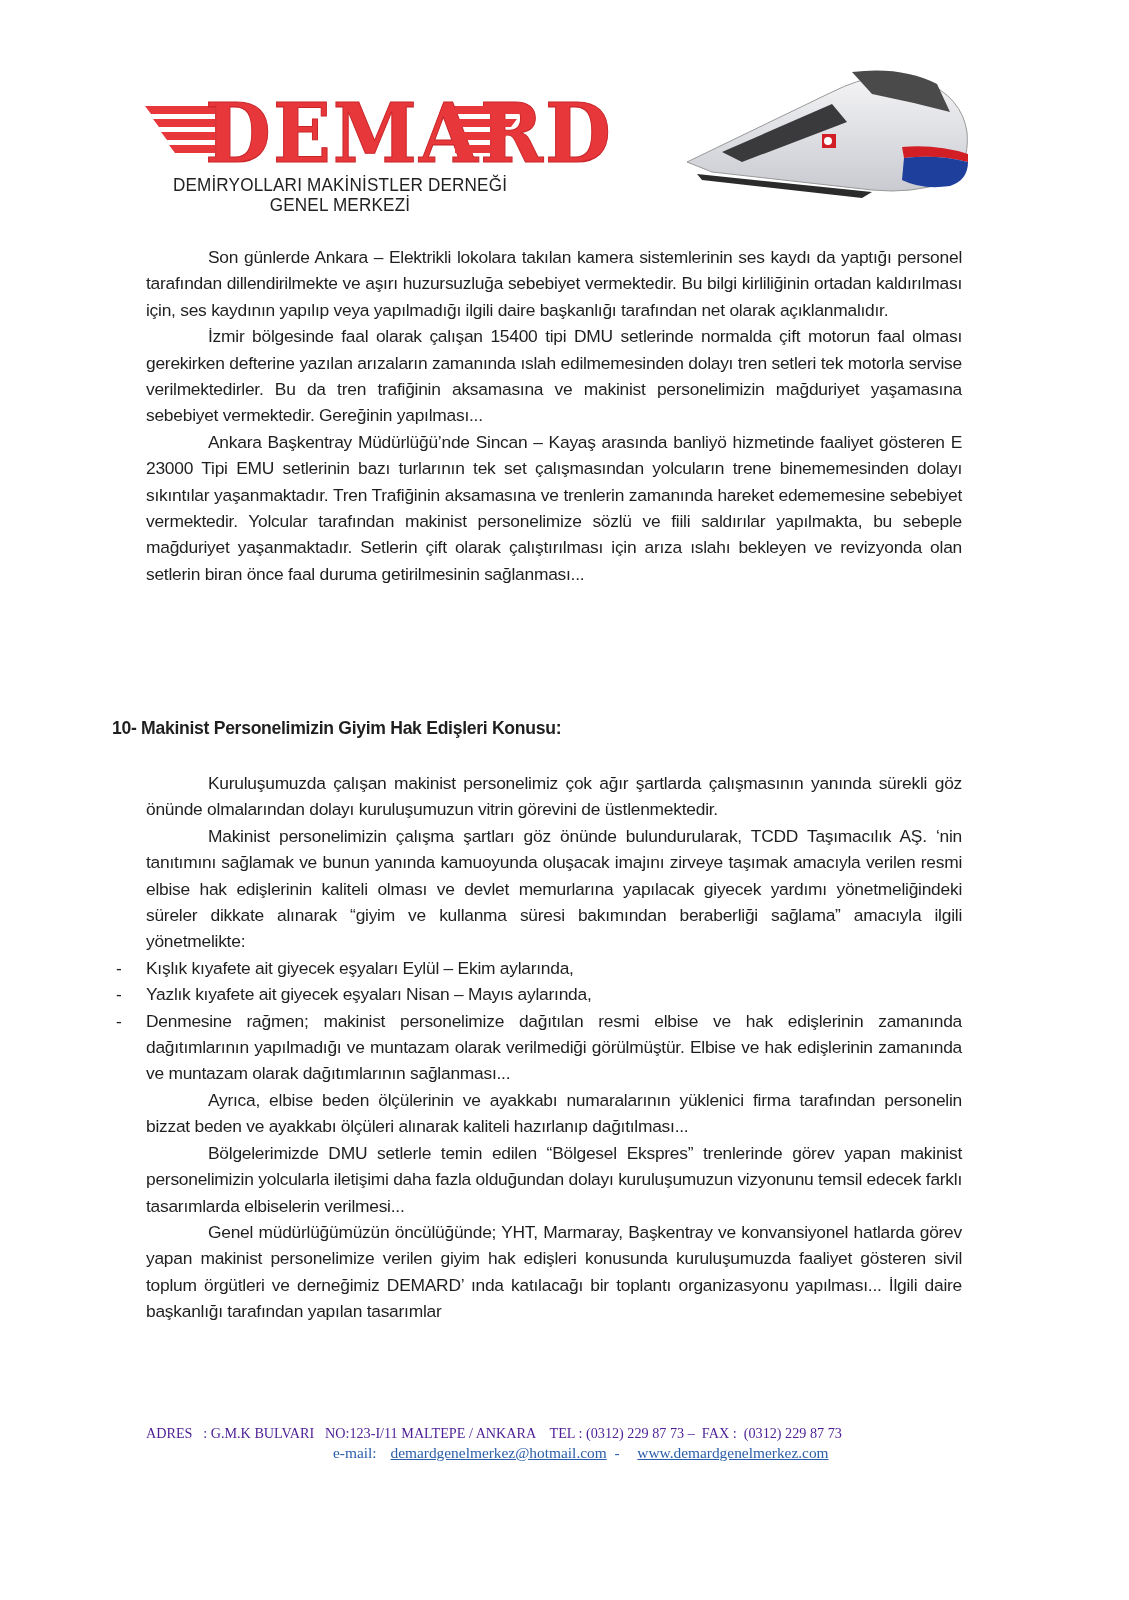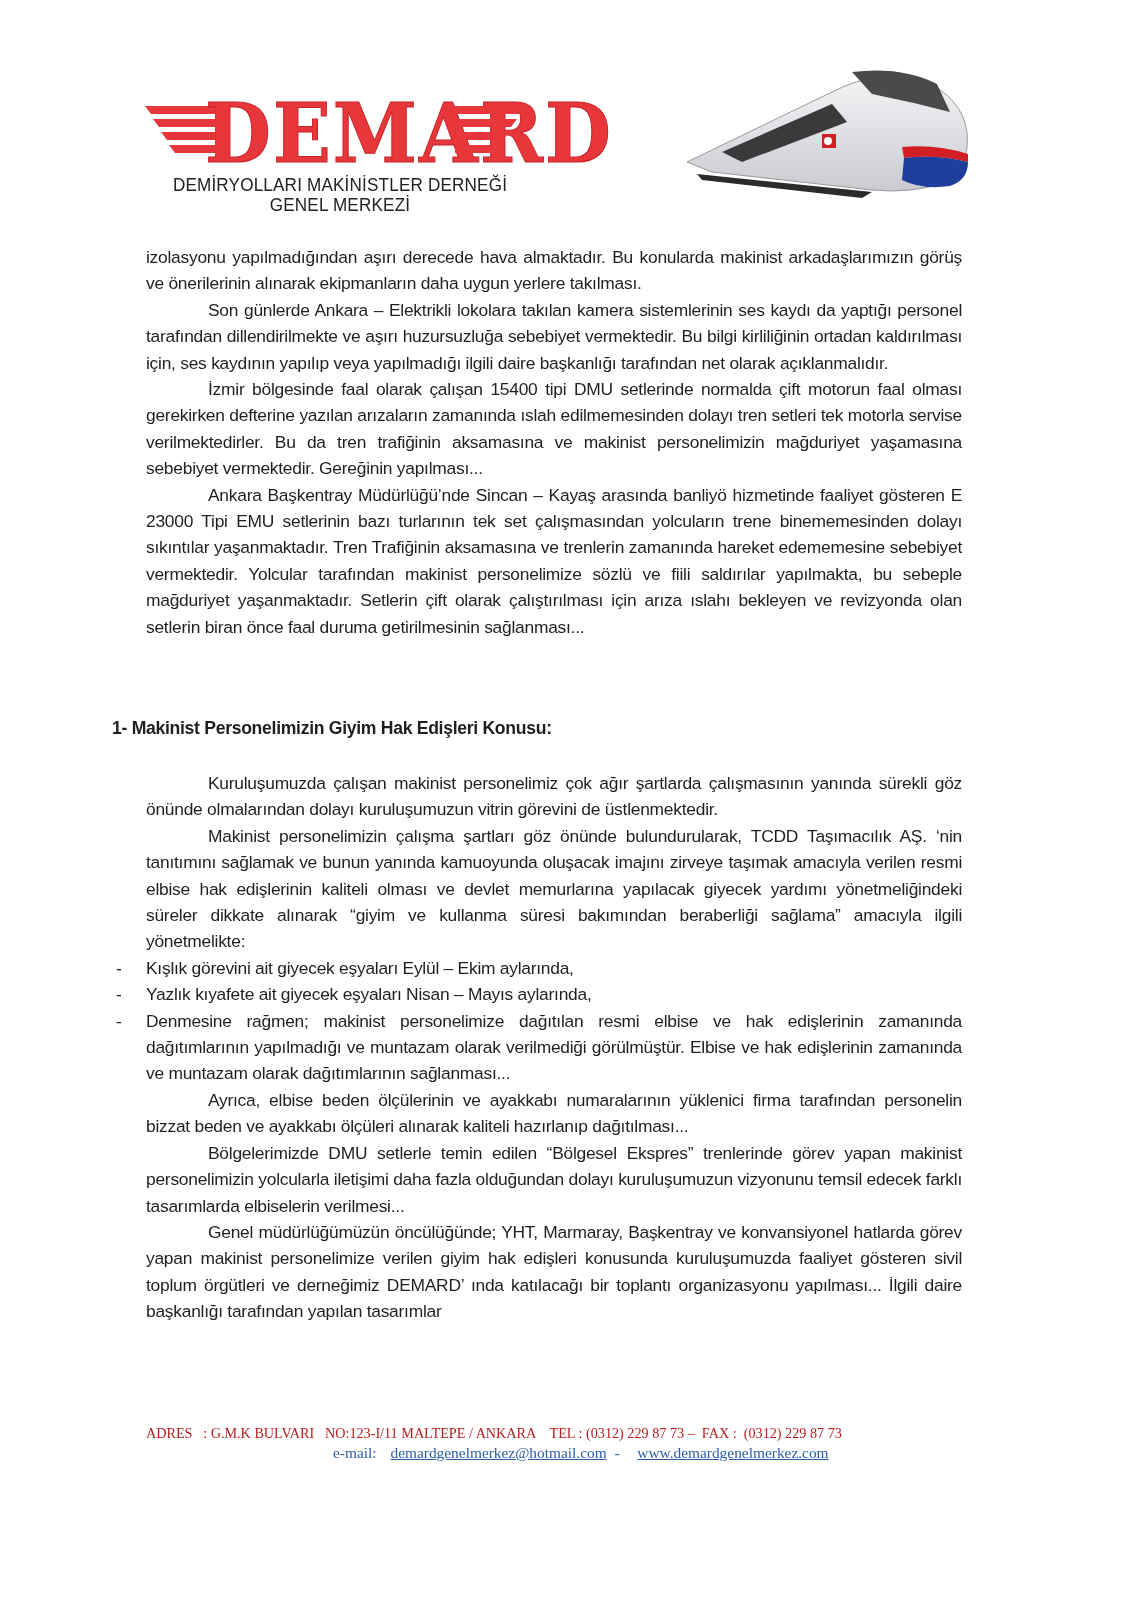--- a/index.html
+++ b/index.html
@@ -31,21 +31,21 @@
     .indent { text-indent: 62px; }
     .bold { font-weight: normal; }
     .heading { position: absolute; left: 112px; top: 718px; font-family: "Liberation Sans", sans-serif;
       font-size: 17.6px; font-weight: bold; color: #1f1f1f; letter-spacing: -0.3px; }
     .section2 { top: 770px; }
     .bullet { position: relative; }
     .bullet .dash { position: absolute; left: -30px; }
 
     
     .footer1 { position: absolute; left: 146px; top: 1425px; width: 820px;
-      font-family: "Liberation Serif", serif; font-size: 14.2px; color: #b91c1c; letter-spacing: 0px; white-space: pre; }
+      font-family: "Liberation Serif", serif; font-size: 14.2px; color: #4c1d95; letter-spacing: 0px; white-space: pre; }
     .footer2 { position: absolute; left: 333px; top: 1444px; width: 580px;
       font-family: "Liberation Serif", serif; font-size: 15.4px; color: #2a5ea8; white-space: pre; }
     .footer2 a { color: #2a5ea8; text-decoration: underline; margin-left: 10px; }
   </style>
 </head>
 <body>
 
 <div class="page">
 
   <div class="logo">
@@ -77,32 +77,31 @@
     <path d="M40,90 L150,42 L165,60 L60,100 Z" fill="#3a3a3c"></path>
     <path d="M170,10 Q220,4 255,22 L268,50 Q230,40 190,32 Z" fill="#4a4a4a"></path>
     <rect x="140" y="72" width="14" height="14" fill="#d21f26"></rect>
     <circle cx="146" cy="79" r="4" fill="#fff"></circle>
     <path d="M220,85 Q255,82 286,92 L286,100 Q255,92 222,96 Z" fill="#d21f26"></path>
     <path d="M222,96 Q255,92 286,100 Q286,118 268,124 Q240,128 220,118 Z" fill="#1f3f9c"></path>
     <path d="M15,112 L190,130 L180,136 L20,118 Z" fill="#2b2b2b"></path>
   </svg>
 
   <div class="content">
-    <p>izolasyonu yapılmadığından aşırı derecede hava almaktadır. Bu konularda makinist arkadaşlarımızın görüş ve önerilerinin alınarak ekipmanların daha uygun yerlere takılması.</p>
     <p class="indent"><span>Son günlerde Ankara – Elektrikli lokolara </span><span class="bold">takılan kamera sistemlerinin ses kaydı da yaptığı</span><span> personel tarafından dillendirilmekte ve aşırı huzursuzluğa sebebiyet vermektedir. Bu bilgi kirliliğinin ortadan kaldırılması için, ses kaydının yapılıp veya yapılmadığı ilgili daire başkanlığı tarafından net olarak açıklanmalıdır.</span></p>
     <p class="indent">İzmir bölgesinde faal olarak çalışan 15400 tipi DMU setlerinde normalda çift motorun faal olması gerekirken defterine yazılan arızaların zamanında ıslah edilmemesinden dolayı tren setleri tek motorla servise verilmektedirler. Bu da tren trafiğinin aksamasına ve makinist personelimizin mağduriyet yaşamasına sebebiyet vermektedir. Gereğinin yapılması...</p>
     <p class="indent">Ankara Başkentray Müdürlüğü’nde Sincan – Kayaş arasında banliyö hizmetinde faaliyet gösteren E 23000 Tipi EMU setlerinin bazı turlarının tek set çalışmasından yolcuların trene binememesinden dolayı sıkıntılar yaşanmaktadır. Tren Trafiğinin aksamasına ve trenlerin zamanında hareket edememesine sebebiyet vermektedir. Yolcular tarafından makinist personelimize sözlü ve fiili saldırılar yapılmakta, bu sebeple mağduriyet yaşanmaktadır. Setlerin çift olarak çalıştırılması için arıza ıslahı bekleyen ve revizyonda olan setlerin biran önce faal duruma getirilmesinin sağlanması...</p>
   </div>
 
-  <div class="heading">1- Makinist Personelimizin Giyim Hak Edişleri Konusu:</div>
+  <div class="heading">10- Makinist Personelimizin Giyim Hak Edişleri Konusu:</div>
 
   <div class="content section2">
     <p class="indent">Kuruluşumuzda çalışan makinist personelimiz çok ağır şartlarda çalışmasının yanında sürekli göz önünde olmalarından dolayı kuruluşumuzun vitrin görevini de üstlenmektedir.</p>
     <p class="indent">Makinist personelimizin çalışma şartları göz önünde bulundurularak, TCDD Taşımacılık AŞ. ‘nin tanıtımını sağlamak ve bunun yanında kamuoyunda oluşacak imajını zirveye taşımak amacıyla verilen resmi elbise hak edişlerinin kaliteli olması ve devlet memurlarına yapılacak giyecek yardımı yönetmeliğindeki süreler dikkate alınarak “giyim ve kullanma süresi bakımından beraberliği sağlama” amacıyla ilgili yönetmelikte:</p>
-    <p class="bullet"><span class="dash">-</span><span>Kışlık görevini ait giyecek eşyaları Eylül – Ekim aylarında,</span></p>
+    <p class="bullet"><span class="dash">-</span><span>Kışlık kıyafete ait giyecek eşyaları Eylül – Ekim aylarında,</span></p>
     <p class="bullet"><span class="dash">-</span><span>Yazlık kıyafete ait giyecek eşyaları Nisan – Mayıs aylarında,</span></p>
     <p class="bullet"><span class="dash">-</span></p>
     <p>Denmesine rağmen; makinist personelimize dağıtılan resmi elbise ve hak edişlerinin zamanında dağıtımlarının yapılmadığı ve muntazam olarak verilmediği görülmüştür. Elbise ve hak edişlerinin zamanında ve muntazam olarak dağıtımlarının sağlanması...</p>
     <p class="indent">Ayrıca, elbise beden ölçülerinin ve ayakkabı numaralarının yüklenici firma tarafından personelin bizzat beden ve ayakkabı ölçüleri alınarak kaliteli hazırlanıp dağıtılması...</p>
     <p class="indent">Bölgelerimizde DMU setlerle temin edilen “Bölgesel Ekspres” trenlerinde görev yapan makinist personelimizin yolcularla iletişimi daha fazla olduğundan dolayı kuruluşumuzun vizyonunu temsil edecek farklı tasarımlarda elbiselerin verilmesi...</p>
     <p class="indent">Genel müdürlüğümüzün öncülüğünde; YHT, Marmaray, Başkentray ve konvansiyonel hatlarda görev yapan makinist personelimize verilen giyim hak edişleri konusunda kuruluşumuzda faaliyet gösteren sivil toplum örgütleri ve derneğimiz DEMARD’ ında katılacağı bir toplantı organizasyonu yapılması... İlgili daire başkanlığı tarafından yapılan tasarımlar</p>
   </div>
 
   <div class="footer1">ADRES   : G.M.K BULVARI   NO:123-I/11 MALTEPE / ANKARA    TEL : (0312) 229 87 73 –  FAX :  (0312) 229 87 73</div>
   <div class="footer2"><span>e-mail: </span><a>demardgenelmerkez@hotmail.com</a><span>  -  </span><a>www.demardgenelmerkez.com</a></div>

